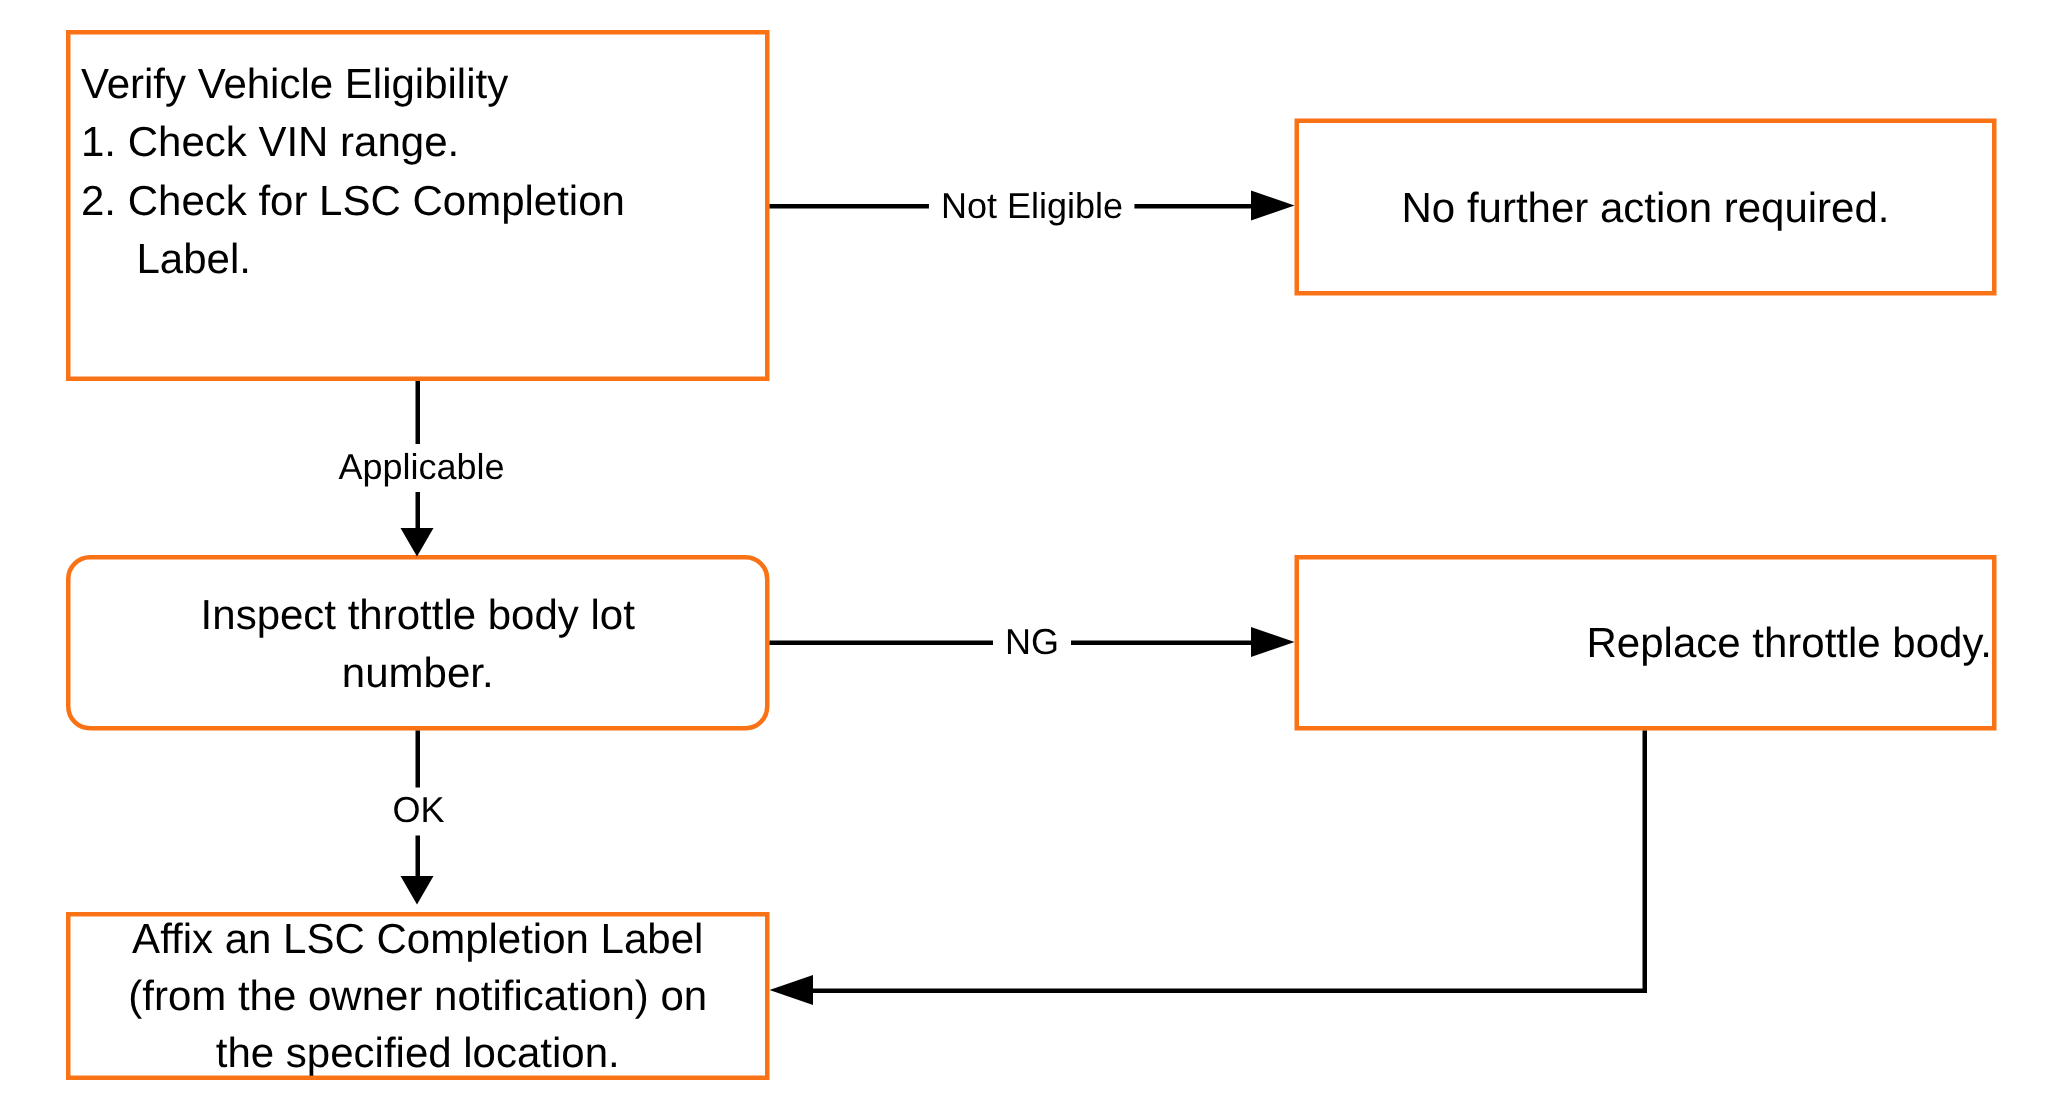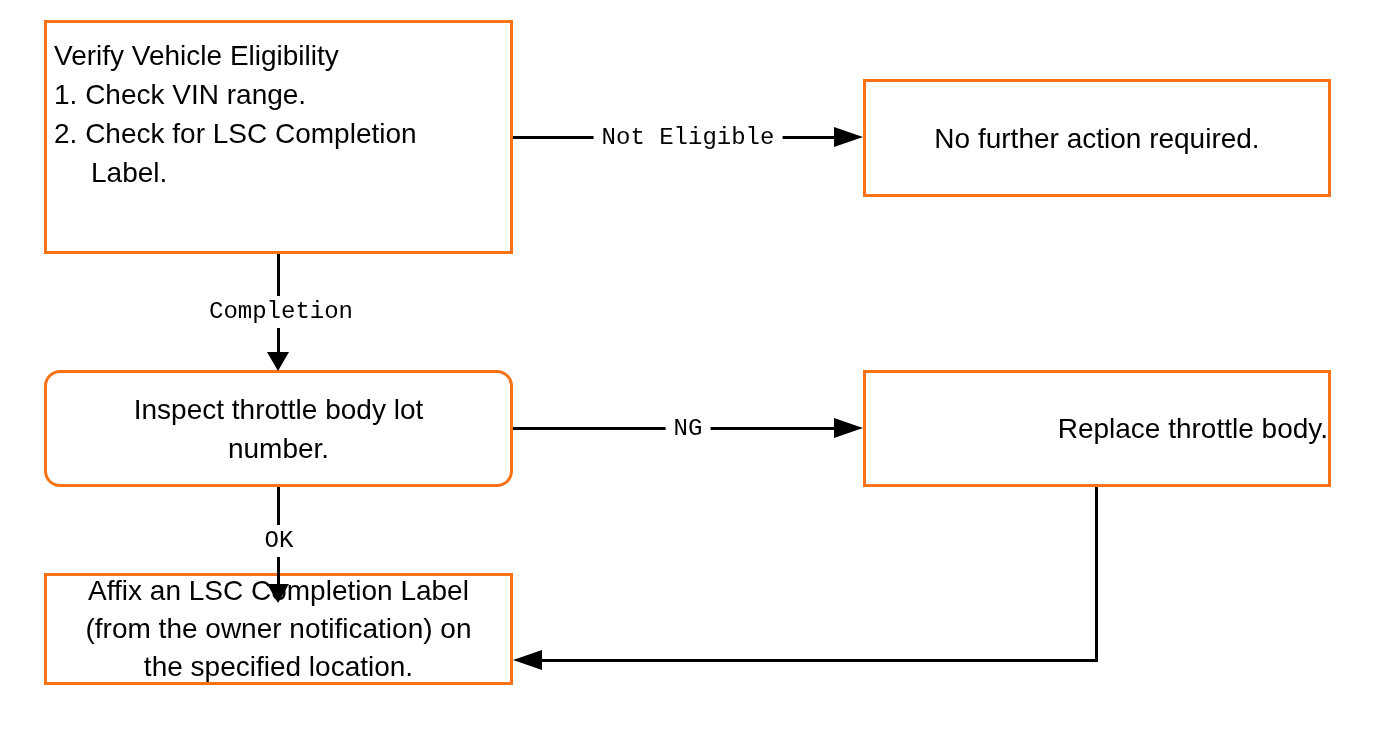--- a/index.html
+++ b/index.html
@@ -32,21 +32,21 @@
     text-align: center;
   }
   #box-verify {
     left: 44px; top: 20px; width: 469px; height: 234px;
     padding: 13px 8px 0 7px;
     text-align: left;
   }
   #box-noaction { left: 863px; top: 79px;  width: 468px; height: 118px; }
   #box-inspect  { left: 44px;  top: 370px; width: 469px; height: 117px; border-radius: 16px; }
   #box-replace  { left: 863px; top: 370px; width: 468px; height: 117px; align-items: flex-end; }
-  #box-affix    { left: 44px;  top: 573px; width: 469px; height: 112px; line-height: 38px; }
+  #box-affix    { left: 44px;  top: 608px; width: 469px; height: 112px; line-height: 38px; }
   .indent { padding-left: 37px; }
 
   
   .cline {
     position: absolute;
     background: #000000;
   }
   #line-not-eligible { left: 513px;  top: 136px; width: 322px; height: 3px; }
   #line-applicable   { left: 277px;  top: 254px; width: 3px;   height: 98px; }
   #line-ng           { left: 513px;  top: 427px; width: 322px; height: 3px; }
@@ -83,21 +83,20 @@
 
   
   .edge-label {
     position: absolute;
     transform: translate(-50%, -50%);
     background: #ffffff;
     font-size: 24px;
     line-height: 28px;
     padding: 2px 8px;
     white-space: nowrap;
-    font-family: Liberation Mono, monospace;
   }
   #label-not-eligible { left: 688px; top: 138px; }
   #label-applicable   { left: 281px; top: 312px; }
   #label-ng           { left: 688px; top: 429px; }
   #label-ok           { left: 279px; top: 541px; }
 </style>
 </head>
 <body>
 
 <div class="canvas">
@@ -127,21 +126,21 @@
     <div>(from the owner notification) on</div>
     <div>the specified location.</div>
   </div>
 
   <div class="cline" id="line-not-eligible"></div>
   <div class="arrowhead arrow-right" id="arrow-not-eligible"></div>
   <div class="edge-label" id="label-not-eligible">Not Eligible</div>
 
   <div class="cline" id="line-applicable"></div>
   <div class="arrowhead arrow-down" id="arrow-applicable"></div>
-  <div class="edge-label" id="label-applicable">Completion</div>
+  <div class="edge-label" id="label-applicable">Applicable</div>
 
   <div class="cline" id="line-ng"></div>
   <div class="arrowhead arrow-right" id="arrow-ng"></div>
   <div class="edge-label" id="label-ng">NG</div>
 
   <div class="cline" id="line-ok"></div>
   <div class="arrowhead arrow-down" id="arrow-ok"></div>
   <div class="edge-label" id="label-ok">OK</div>
 
   <div class="cline" id="line-elbow-v"></div>

